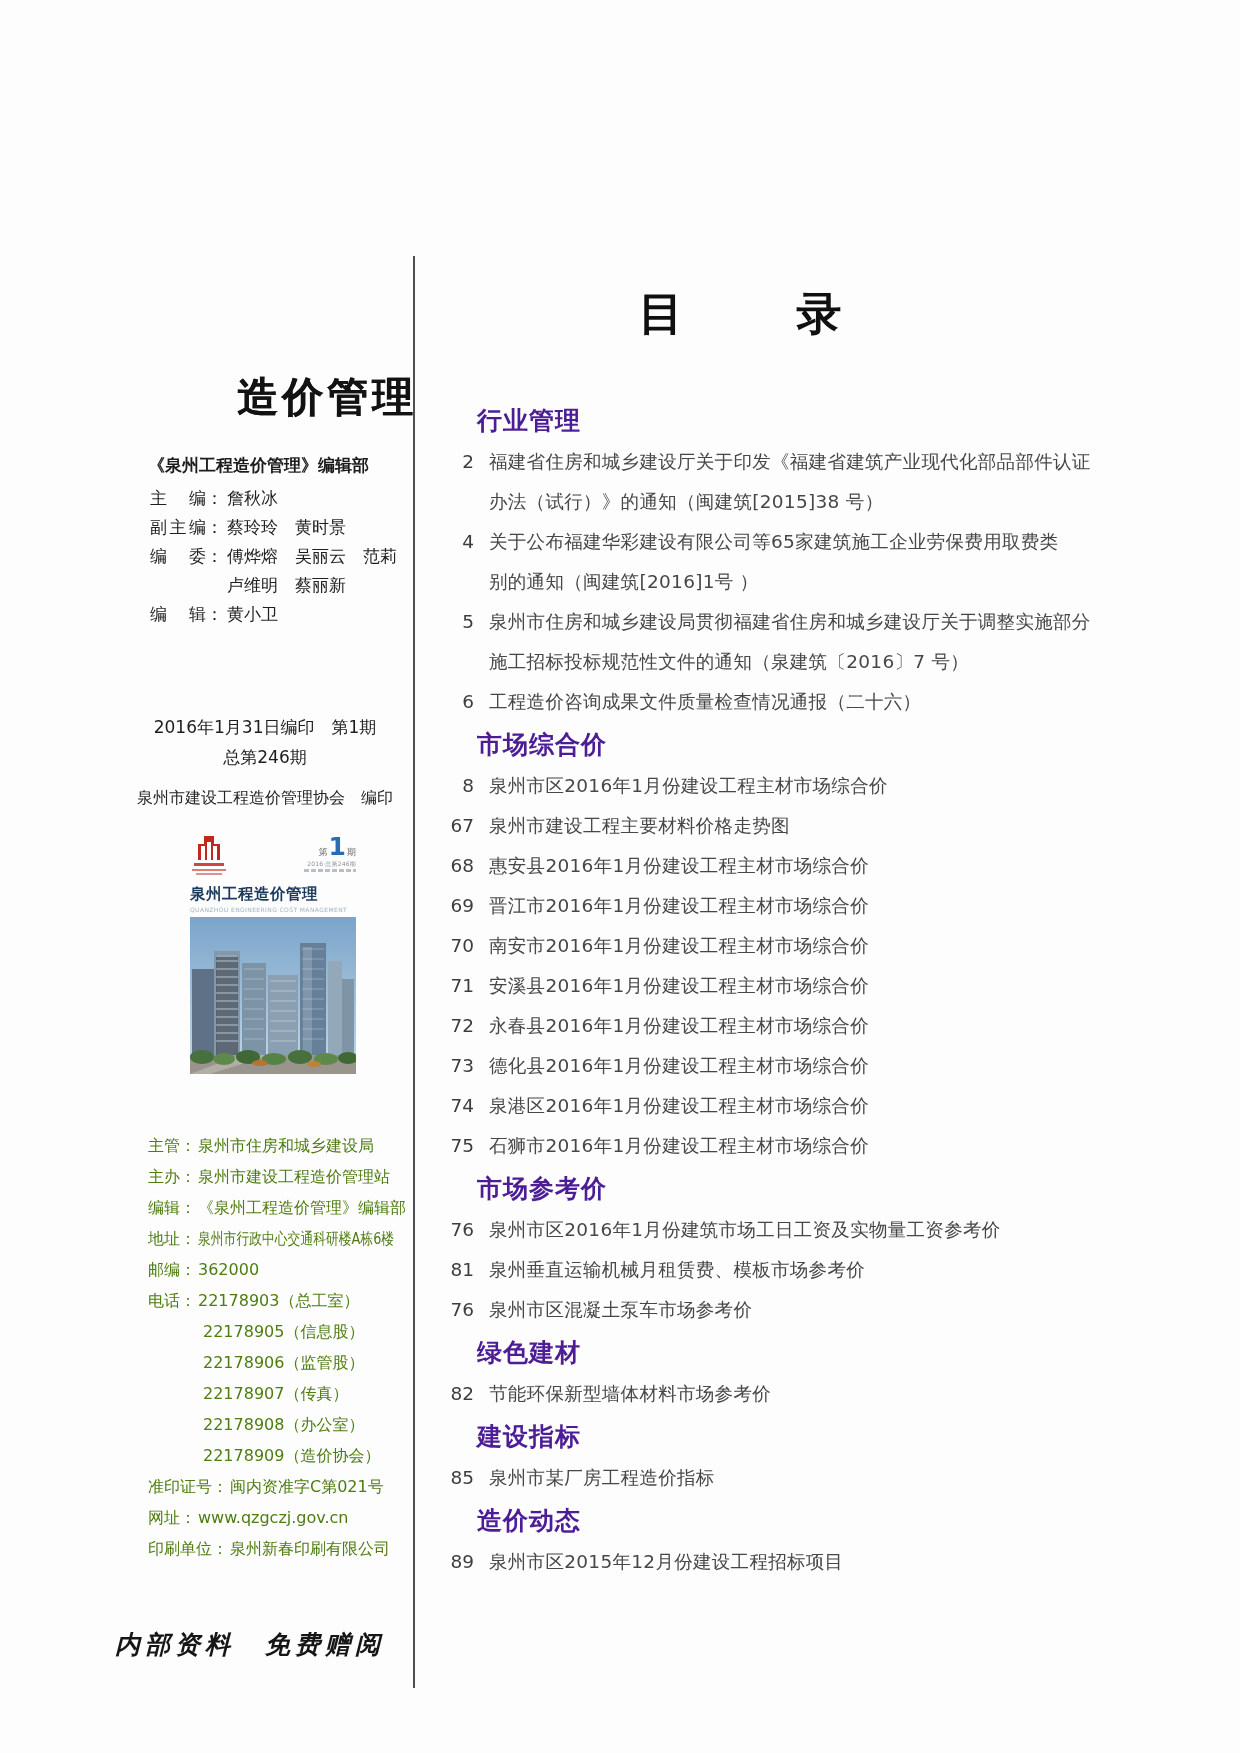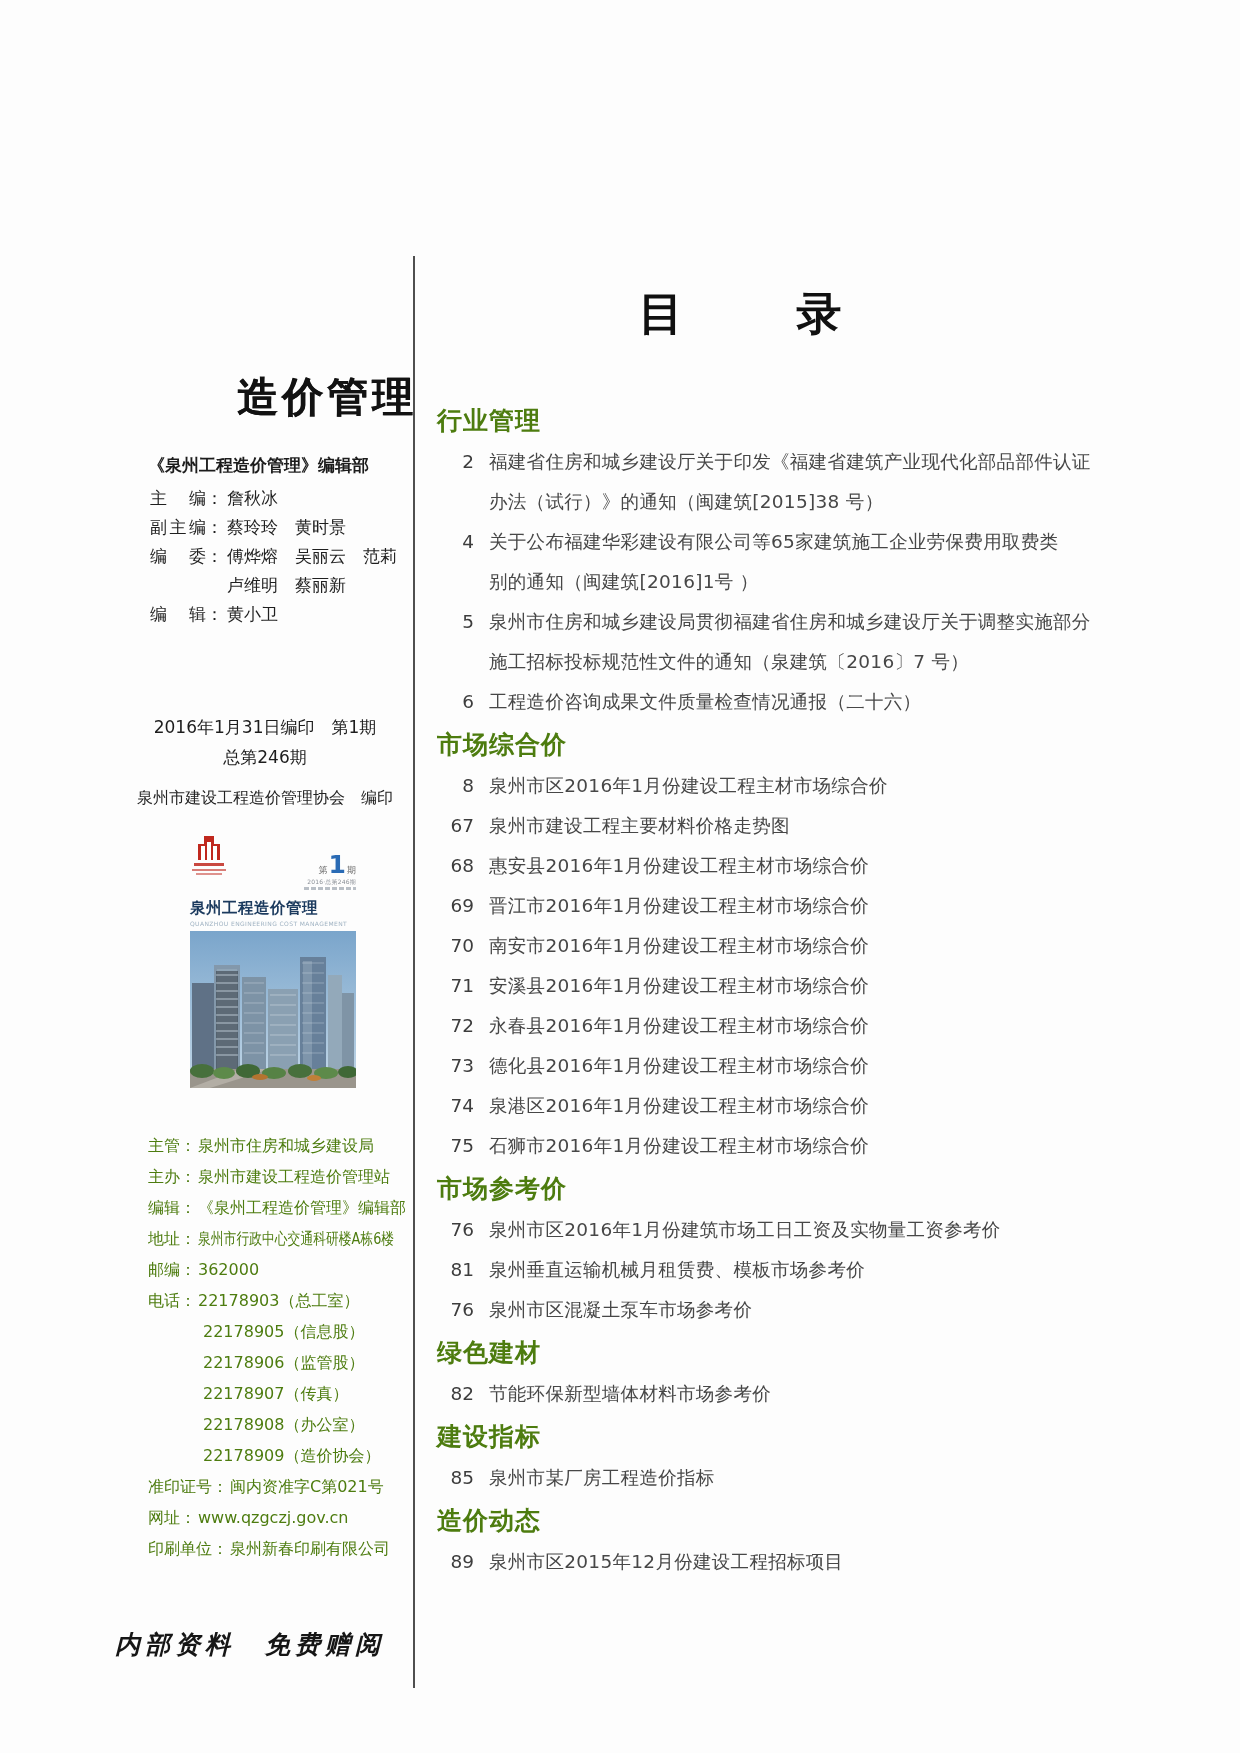--- a/index.html
+++ b/index.html
@@ -27,49 +27,49 @@
   .issue-line1 { position:absolute; left:120px; top:716px; width:290px; text-align:center;
                  font-size:17px; color:#1d1d1d; }
   .issue-line2 { position:absolute; left:120px; top:746px; width:290px; text-align:center;
                  font-size:17px; color:#1d1d1d; }
   .printed-by  { position:absolute; left:110px; top:788px; width:310px; text-align:center;
                  font-size:16px; color:#232323; }
 
   
   .cover { position:absolute; left:190px; top:834px; width:166px; }
   .cover-head { display:flex; justify-content:space-between; align-items:flex-start; height:48px; }
-  .cover-issue { text-align:right; line-height:1; margin-top:18px; }
+  .cover-issue { text-align:right; line-height:1; margin-top:0; }
   .cover-issue .no-small { font-size:9px; color:#6b6b6b; }
   .cover-issue .no-big { font-size:25px; font-weight:bold; color:#2a6bb5; padding:0 1px; }
   .cover-issue-sub { font-size:6px; color:#8a8f96; margin-top:2px; letter-spacing:0.2px; }
   .cover-issue-bar { height:3px; width:52px; margin-top:2px; margin-left:auto;
                      background:repeating-linear-gradient(90deg,#b9bfc6 0 5px,#fff 5px 7px); }
-  .cover-title { font-size:15.5px; font-weight:bold; color:#1b3a5e; letter-spacing:0.5px; margin-top:16px; white-space:nowrap; }
+  .cover-title { font-size:15.5px; font-weight:bold; color:#1b3a5e; letter-spacing:0.5px; margin-top:2px; white-space:nowrap; }
   .cover-en { font-size:6px; color:#9fb2c2; letter-spacing:0.4px; margin-top:1px; white-space:nowrap; }
   .cover-photo { margin-top:4px; display:block; }
 
   
   .info-rows { position:absolute; left:148px; top:1136px; width:300px; }
   .info-row { height:31px; font-size:16px; color:#4d7c0f; white-space:nowrap; }
   .info-row .lbl::after { content:"："; }
   .info-row .val { margin-left:2px; }
   .info-row.cont { padding-left:53px; }
   .condensed { display:inline-block; transform:scaleX(0.80); transform-origin:left center; }
   .footer-note { position:absolute; left:110px; top:1628px; width:280px; text-align:center;
                  font-family:"DejaVu Serif","Liberation Serif",serif; font-style:italic; font-weight:bold;
                  font-size:25px; letter-spacing:5px; color:#161616; }
 
   
   .divider { position:absolute; left:413px; top:256px; width:2px; height:1432px; background:#4f4f4f; }
   .toc-title { position:absolute; left:425px; top:246px; width:630px; text-align:center;
                font-family:"DejaVu Serif","Liberation Serif",serif; font-size:45px; font-weight:bold;
                color:#101010; letter-spacing:34px; text-indent:34px;margin-top:38px; }
   .toc { position:absolute; left:437px; top:398px; width:700px; }
-  .toc-heading { font-size:25px; font-weight:bold; color:#4d7c0f; height:44px; line-height:46px;
-                 letter-spacing:1px; }
+  .toc-heading { font-size:25px; font-weight:bold; color:#4c1d95; height:44px; line-height:46px;
+                 letter-spacing:1px;margin-left:40px; }
   .toc-item { display:flex; align-items:flex-start; }
   .toc-num { flex:none; width:52px; text-align:right; padding-right:15px; font-size:18.5px;
              color:#3d3d3d; line-height:40px; }
   .toc-lines { min-width:0; }
   .toc-line { font-size:18.5px; color:#474747; line-height:40px; letter-spacing:0.3px; white-space:nowrap; }
 </style>
 </head>
 <body>
 
 <div class="page">

